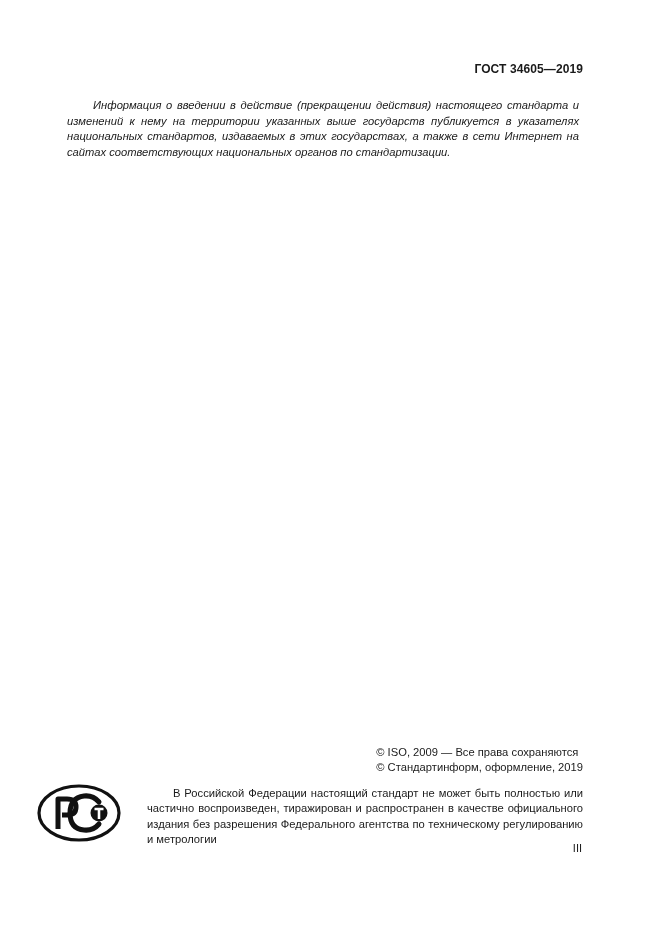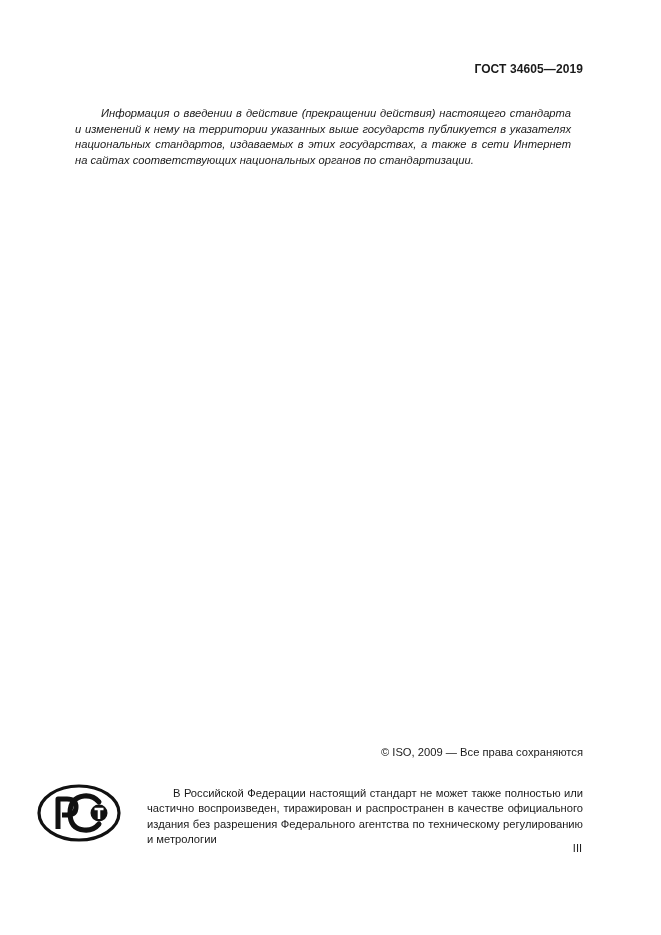--- a/index.html
+++ b/index.html
@@ -3,52 +3,53 @@
 <meta charset="utf-8">
 <style>
   html, body { margin: 0; padding: 0; background: #ffffff; }
   body { width: 661px; height: 935px; position: relative; overflow: hidden;
          font-family: "Liberation Sans", sans-serif; color: #1a1a1a; }
   .header-code { position: absolute; top: 62px; right: 78px; font-weight: bold;
                  font-size: 12px; letter-spacing: 0.1px; }
   .body-text { position: absolute; top: 94px; left: 63px; width: 520px;
                font-style: italic; font-size: 11.2px; line-height: 15.6px;
                text-align: justify; }
-  .body-text p { margin: 12px; text-indent: 26px; }
+  .body-text p { margin: 4px; text-indent: 26px; }
   .copyright { position: absolute; top: 745px; right: 78px; text-align: left;
                font-size: 11.2px; line-height: 15.4px; }
   .legal-block { position: absolute; top: 783px; left: 36px; width: 547px; }
   .logo { position: absolute; left: 0; top: 0; width: 86px; height: 60px; }
   .legal-text { position: absolute; left: 111px; top: 3px; width: 436px;
                 font-size: 11.2px; line-height: 15.4px; text-align: justify; }
   .legal-text p { margin: 0; text-indent: 26px; }
   .page-number { position: absolute; top: 842px; right: 79px; font-size: 11px; padding-left: 16px; }
 </style>
 </head>
 <body>
 
 <div class="header-code">ГОСТ 34605—2019</div>
 
 <div class="body-text">
   <p>Информация о введении в действие (прекращении действия) настоящего стандарта и изменений к нему на территории указанных выше государств публикуется в указателях национальных стандартов, издаваемых в этих государствах, а также в сети Интернет на сайтах соответствующих национальных органов по стандартизации.</p>
 </div>
 
 <div class="copyright">
   <div>© ISO, 2009 — Все права сохраняются</div>
+  <div>© Стандартинформ, оформление, 2019</div>
 </div>
 
 <div class="legal-block">
   <svg class="logo" viewBox="0 0 86 60" xmlns="http://www.w3.org/2000/svg">
     <ellipse cx="43" cy="30" rx="40" ry="27" fill="none" stroke="#111" stroke-width="3.2"></ellipse>
 
     <path d="M22 46 L22 16 L31 16 Q40 16 40 24 Q40 32 31 32 L26 32" fill="none" stroke="#111" stroke-width="5" stroke-linejoin="round"></path>
 
     <path d="M63 19 Q57 12 48 13 Q34 15 34 30 Q34 46 48 47 Q57 48 63 41" fill="none" stroke="#111" stroke-width="5" stroke-linecap="round"></path>
 
     <circle cx="63" cy="30" r="8.5" fill="#111"></circle>
     <path d="M58.5 26 L67.5 26 M63 26 L63 36" stroke="#fff" stroke-width="2.6" fill="none"></path>
   </svg>
   <div class="legal-text">
-    <p>В Российской Федерации настоящий стандарт не может также полностью или частично воспроизведен, тиражирован и распространен в качестве официального издания без разрешения Федерального агентства по техническому регулированию и метрологии</p>
+    <p>В Российской Федерации настоящий стандарт не может быть полностью или частично воспроизведен, тиражирован и распространен в качестве официального издания без разрешения Федерального агентства по техническому регулированию и метрологии</p>
   </div>
 </div>
 
 <div class="page-number">III</div>
 
 </body></html>

